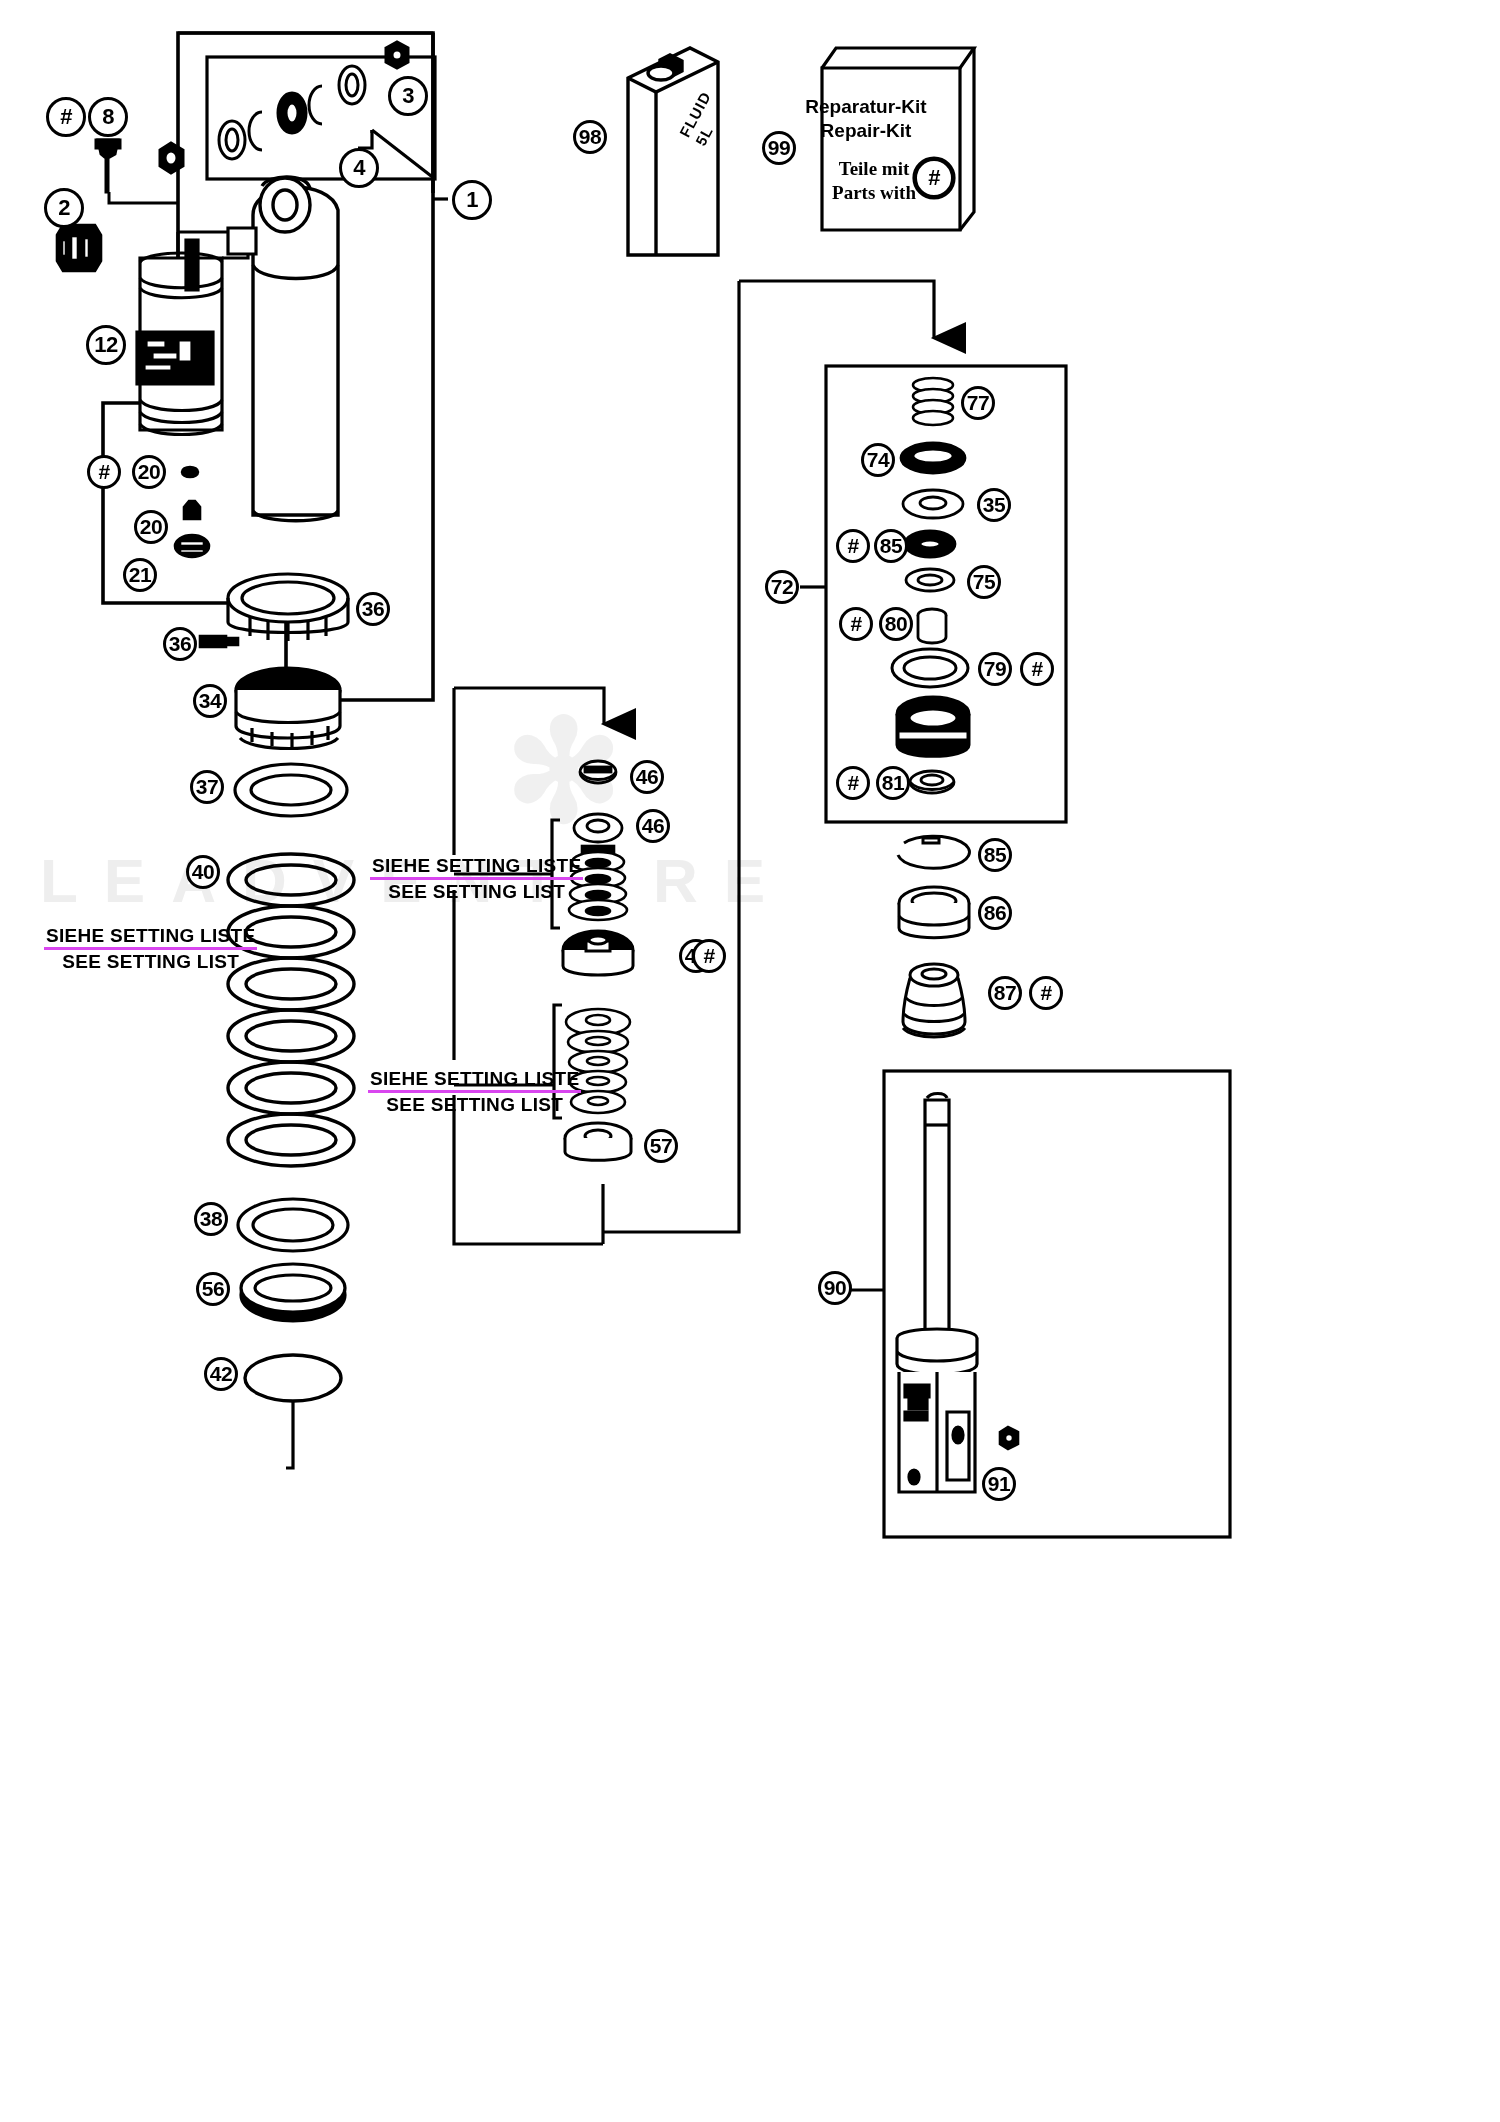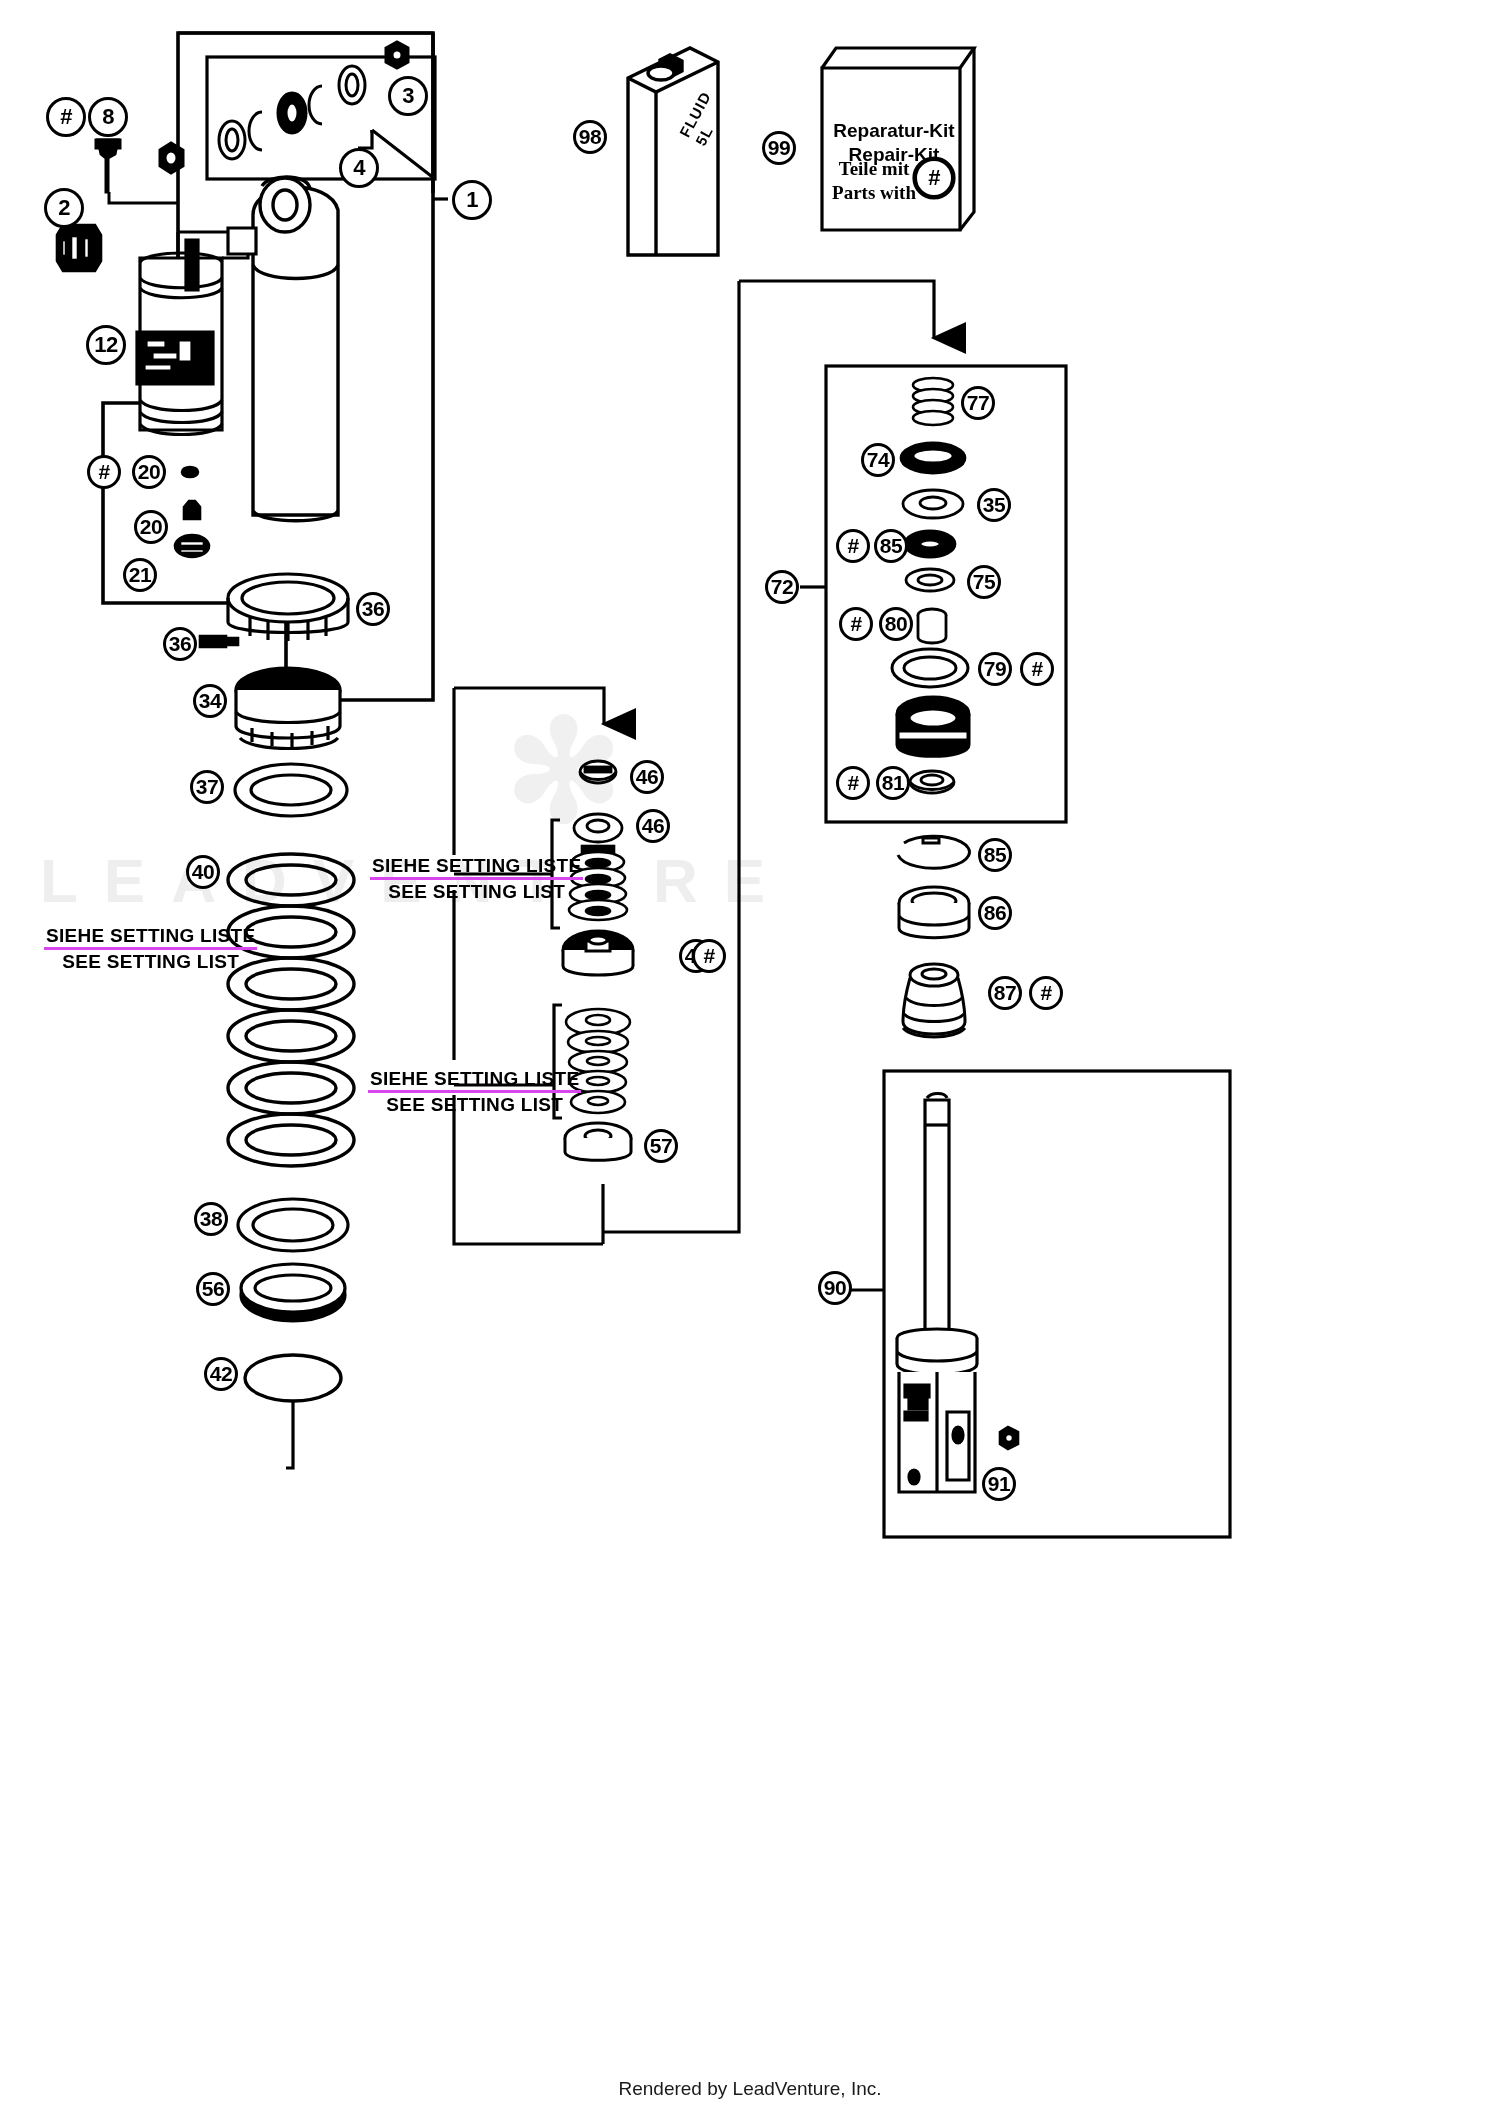--- a/index.html
+++ b/index.html
@@ -368,21 +368,21 @@
       </g>
 
     </g>
   </svg>
 
   <div class="fluid-txt" style="left:676px;top:132px;">
     <span>FLUID</span><br>
     <span>5L</span>
   </div>
 
-  <div class="kitbox-txt" style="left:822px;top:95px;width:144px;margin-top:24px;">
+  <div class="kitbox-txt" style="left:794px;top:95px;width:144px;">
     <span>Reparatur-Kit</span><br>
     <span>Repair-Kit</span>
   </div>
   <div class="kitbox-txt" style="left:815px;top:157px;width:118px;font-family:Liberation Serif, serif;">
     <span>Teile mit</span><br>
     <span>Parts with</span>
   </div>
   <div style="position:absolute;left:914px;top:158px;width:40px;height:40px;
               display:flex;align-items:center;justify-content:center;
               font-weight:bold;font-size:22px;">
@@ -538,15 +538,14 @@
         <span>#</span>
       </div>
       <div class="callout c-sm" style="left: 818px; top: 1271px;">
         <span>90</span>
       </div>
       <div class="callout c-sm" style="left: 982px; top: 1467px;">
         <span>91</span>
       </div>
     </div>
 
-  <div class="footer" style="top:2078px;">Rendered by LeadVenture, Inc.</div>
 
 </div>
 
 </body></html>

